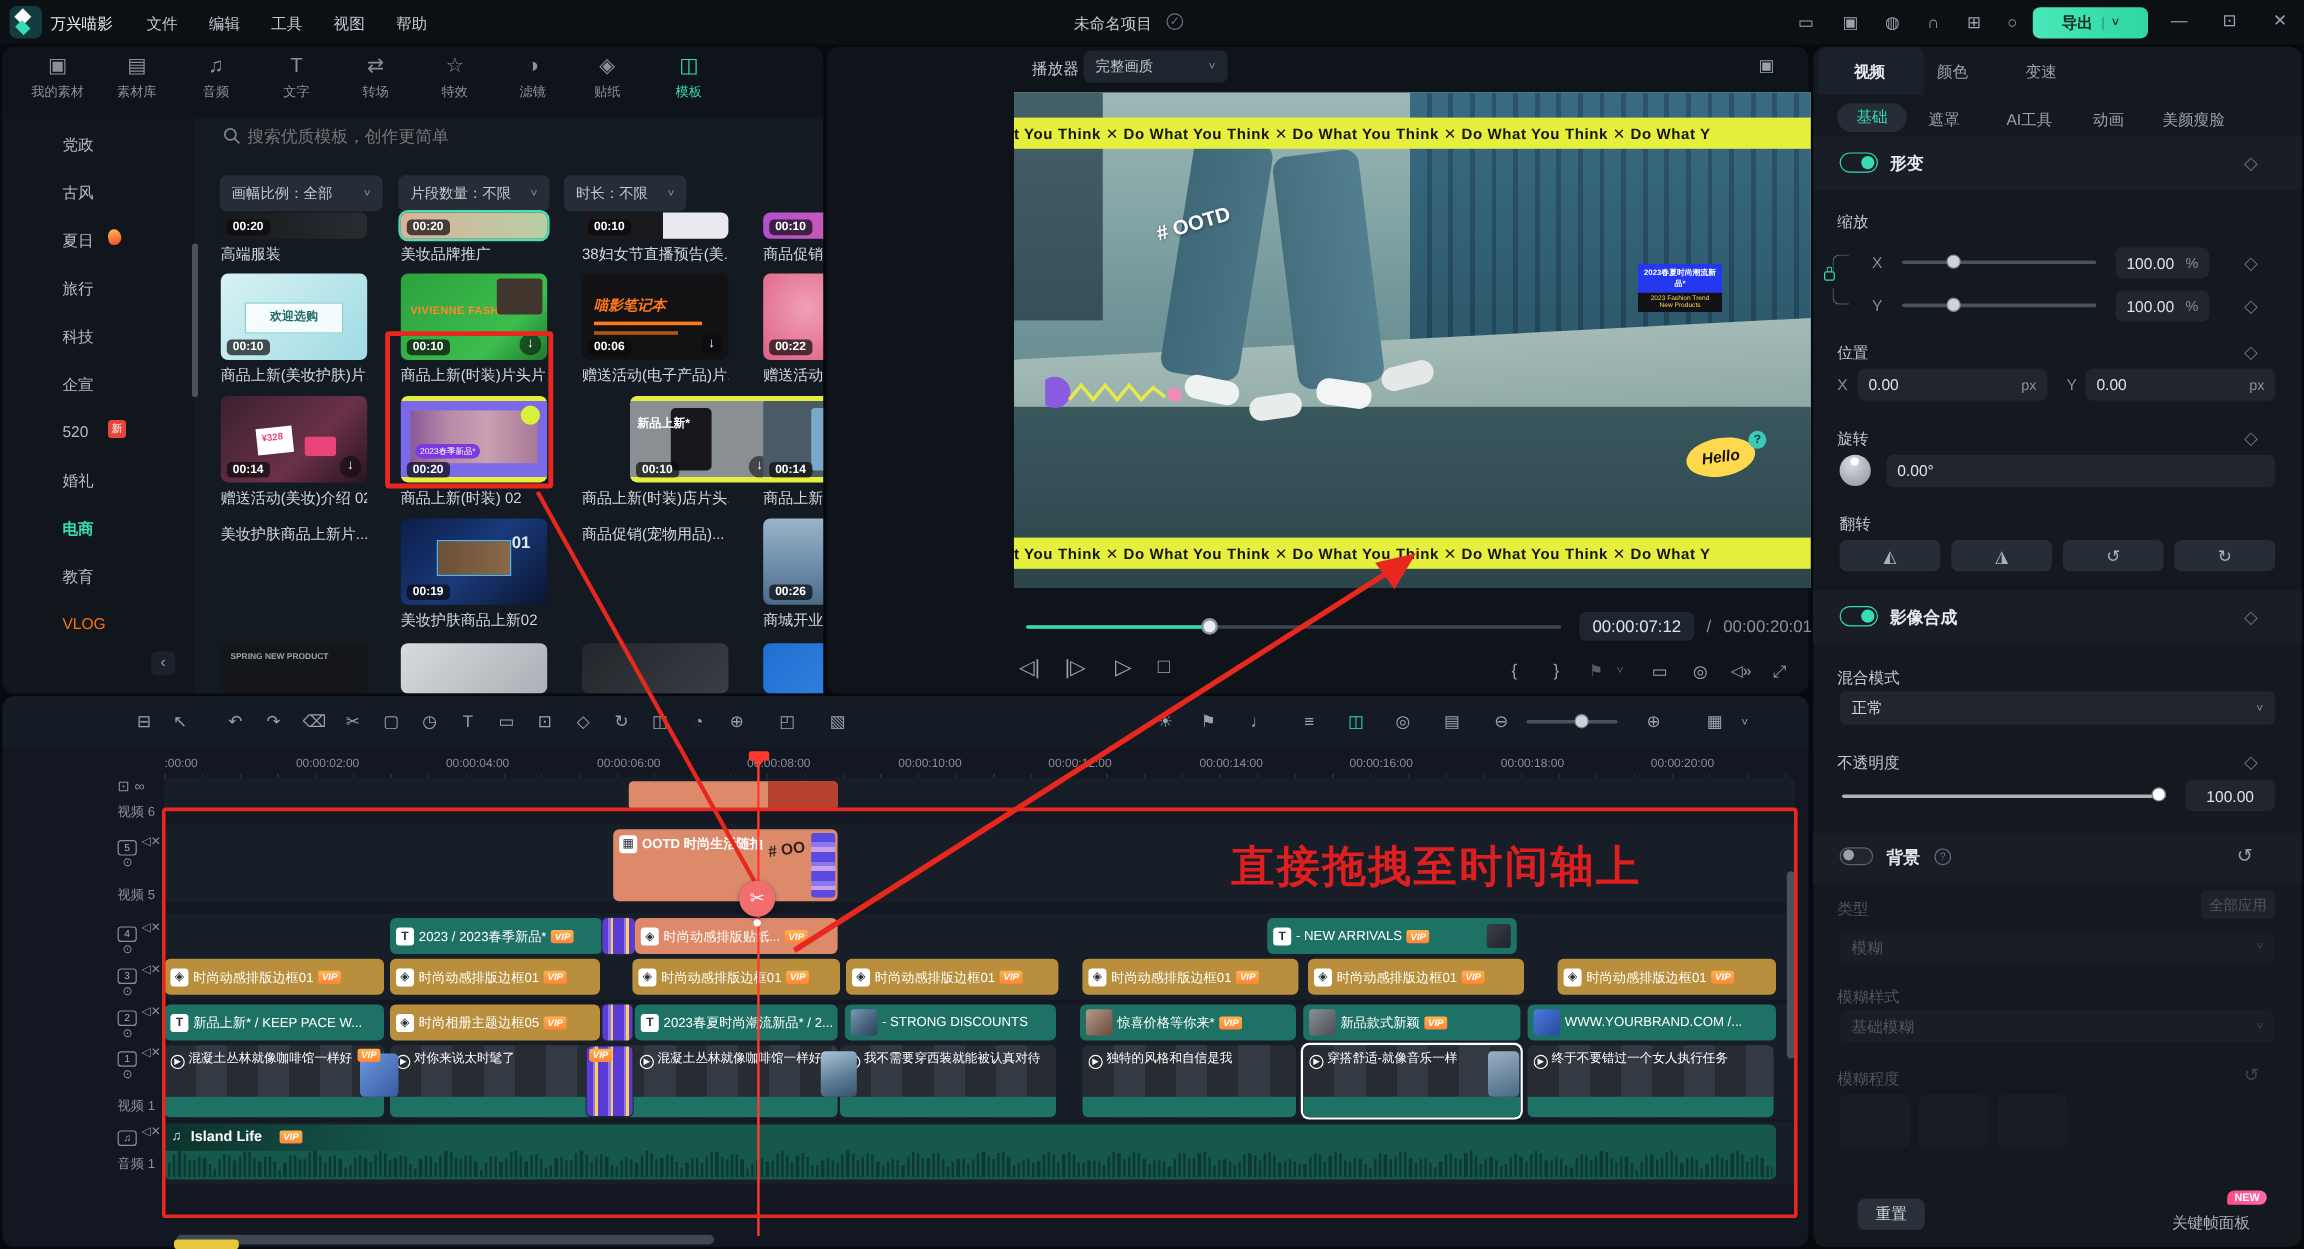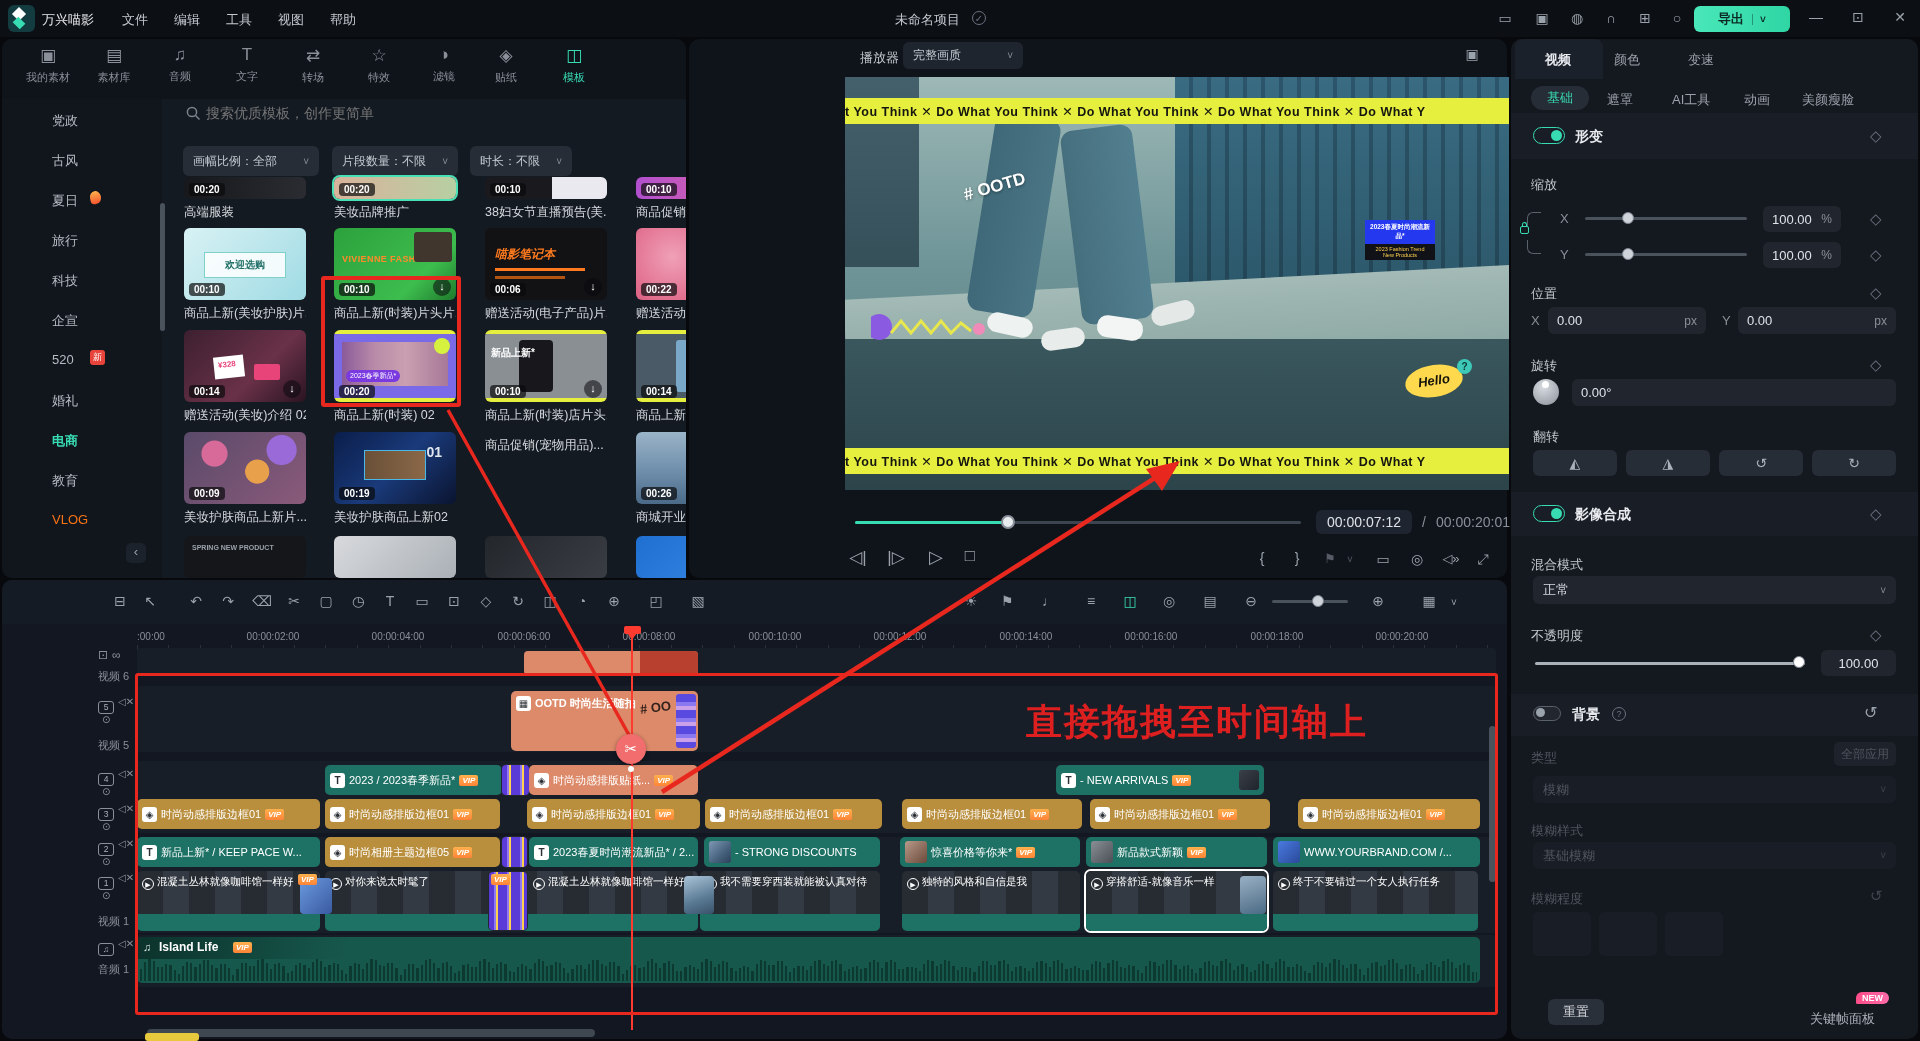--- a/index.html
+++ b/index.html
@@ -229,40 +229,37 @@
     <div class="card" style="left:169px;top:231px">
       <div class="thumb" style="height:72px;background:linear-gradient(180deg,#e6ef3e 6%,#7a6ae8 6% 94%,#e6ef3e 94%)">
           <div style="position:absolute;left:8px;top:12px;width:106px;height:44px;background:linear-gradient(90deg,#8a5a9a,#b88aa8 30%,#c9a0b0 60%,#a87898)"></div>
           <div style="position:absolute;left:12px;top:40px;background:#7a3ae0;color:#fff;font-size:7px;border-radius:6px;padding:1px 4px">2023春季新品*</div>
           <div style="position:absolute;right:6px;top:8px;width:16px;height:16px;border-radius:50%;background:#d6f23e"></div>
           <span class="dur">00:20</span>
         </div>
       <div class="ctitle">商品上新(时装) 02</div>
       </div>
     <div class="card" style="left:320px;top:231px">
-      <div class="thumb" style="height:72px;background:linear-gradient(180deg,#e6ef3e 6%,#8a8f94 6% 94%,#e6ef3e 94%);">
+      <div class="thumb" style="height:72px;background:linear-gradient(180deg,#e6ef3e 6%,#8a8f94 6% 94%,#e6ef3e 94%);margin-left:40px;">
           <div style="position:absolute;left:34px;top:10px;width:34px;height:52px;background:#18181c;border-radius:4px"></div>
           <div style="position:absolute;left:6px;top:16px;font-size:10px;color:#fff;font-weight:800">新品上新*</div>
           <span class="dur">00:10</span>
           <span class="dl">↓</span>
         </div>
       <div class="ctitle">商品上新(时装)店片头...</div>
       </div>
     <div class="card" style="left:471px;top:231px">
       <div class="thumb" style="height:72px;background:linear-gradient(180deg,#e6ef3e 6%,#4a5a66 6% 94%,#e6ef3e 94%)">
           <div style="position:absolute;left:40px;top:10px;width:30px;height:52px;background:#7aa8c8;border-radius:3px"></div>
           <span class="dur">00:14</span>
         </div>
       <div class="ctitle">商品上新(时装...</div>
       </div>
 
     <div class="card" style="left:19px;top:333px">
-      <div class="thumb" style="height:72px;background:radial-gradient(circle at 25% 30%,#d86a9a 12%,transparent 13%),radial-gradient(circle at 60% 55%,#e8a04a 14%,transparent 15%),radial-gradient(circle at 80% 25%,#9a6ad8 13%,transparent 14%),linear-gradient(135deg,#5a4a6a,#8a5a7a)">
-          <span class="dur">00:09</span>
-        </div>
       <div class="ctitle">美妆护肤商品上新片...</div>
       </div>
     <div class="card" style="left:169px;top:333px">
       <div class="thumb" style="height:72px;background:linear-gradient(135deg,#0a1e4a,#1a3a7a 50%,#0a1430)">
           <div style="position:absolute;left:30px;top:18px;width:62px;height:30px;background:linear-gradient(90deg,#6a5038,#8a6848);border:1px solid #4ab8e8"></div>
           <div style="position:absolute;right:14px;top:12px;font-size:14px;color:#dfe6ee;font-weight:700">01</div>
           <span class="dur">00:19</span>
         </div>
       <div class="ctitle">美妆护肤商品上新02</div>
       </div>

